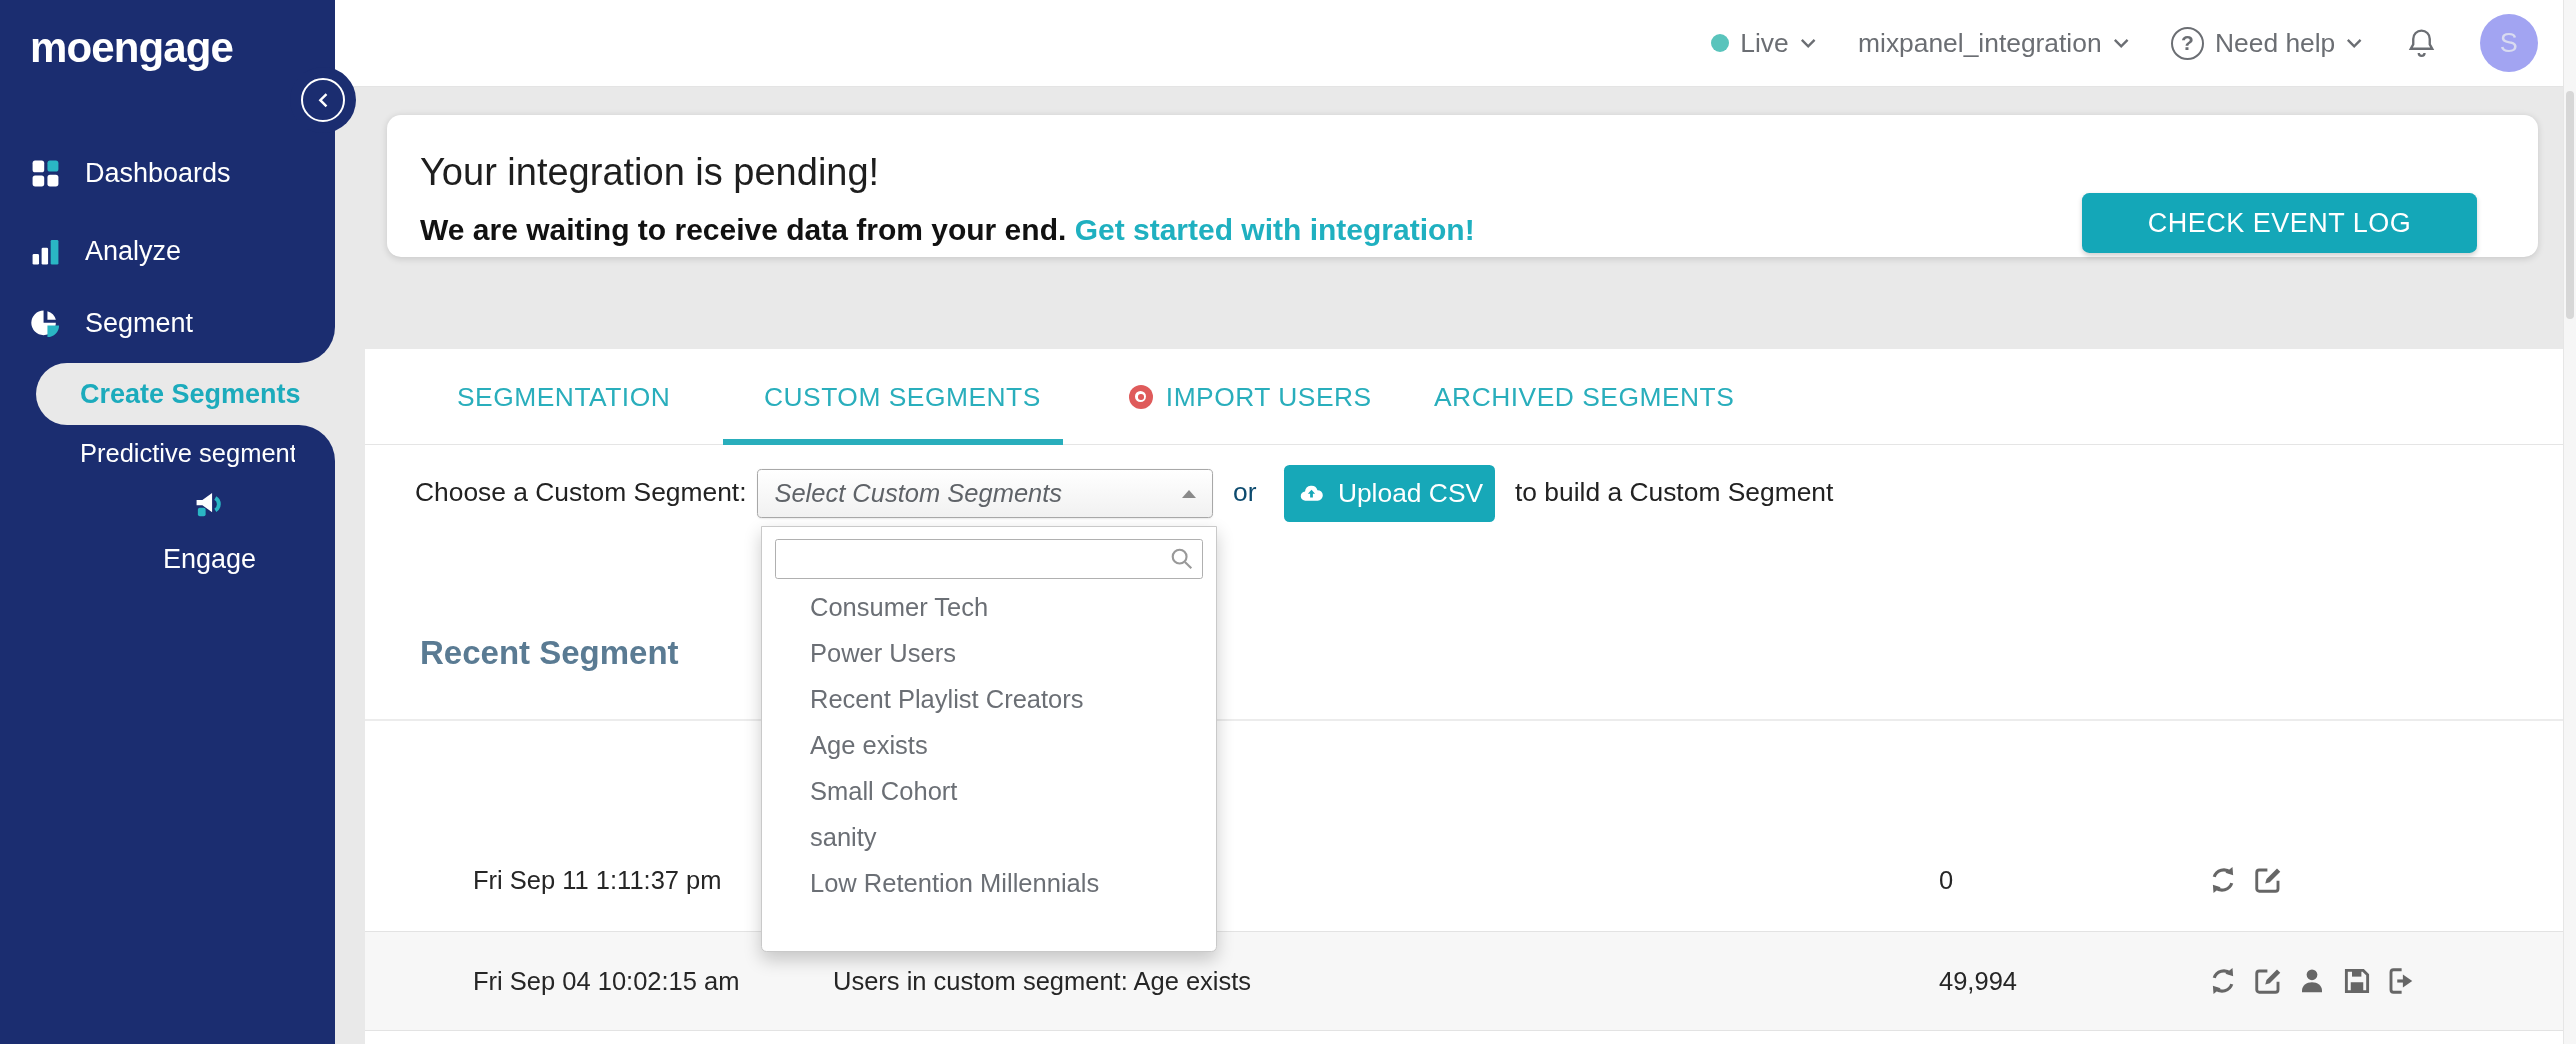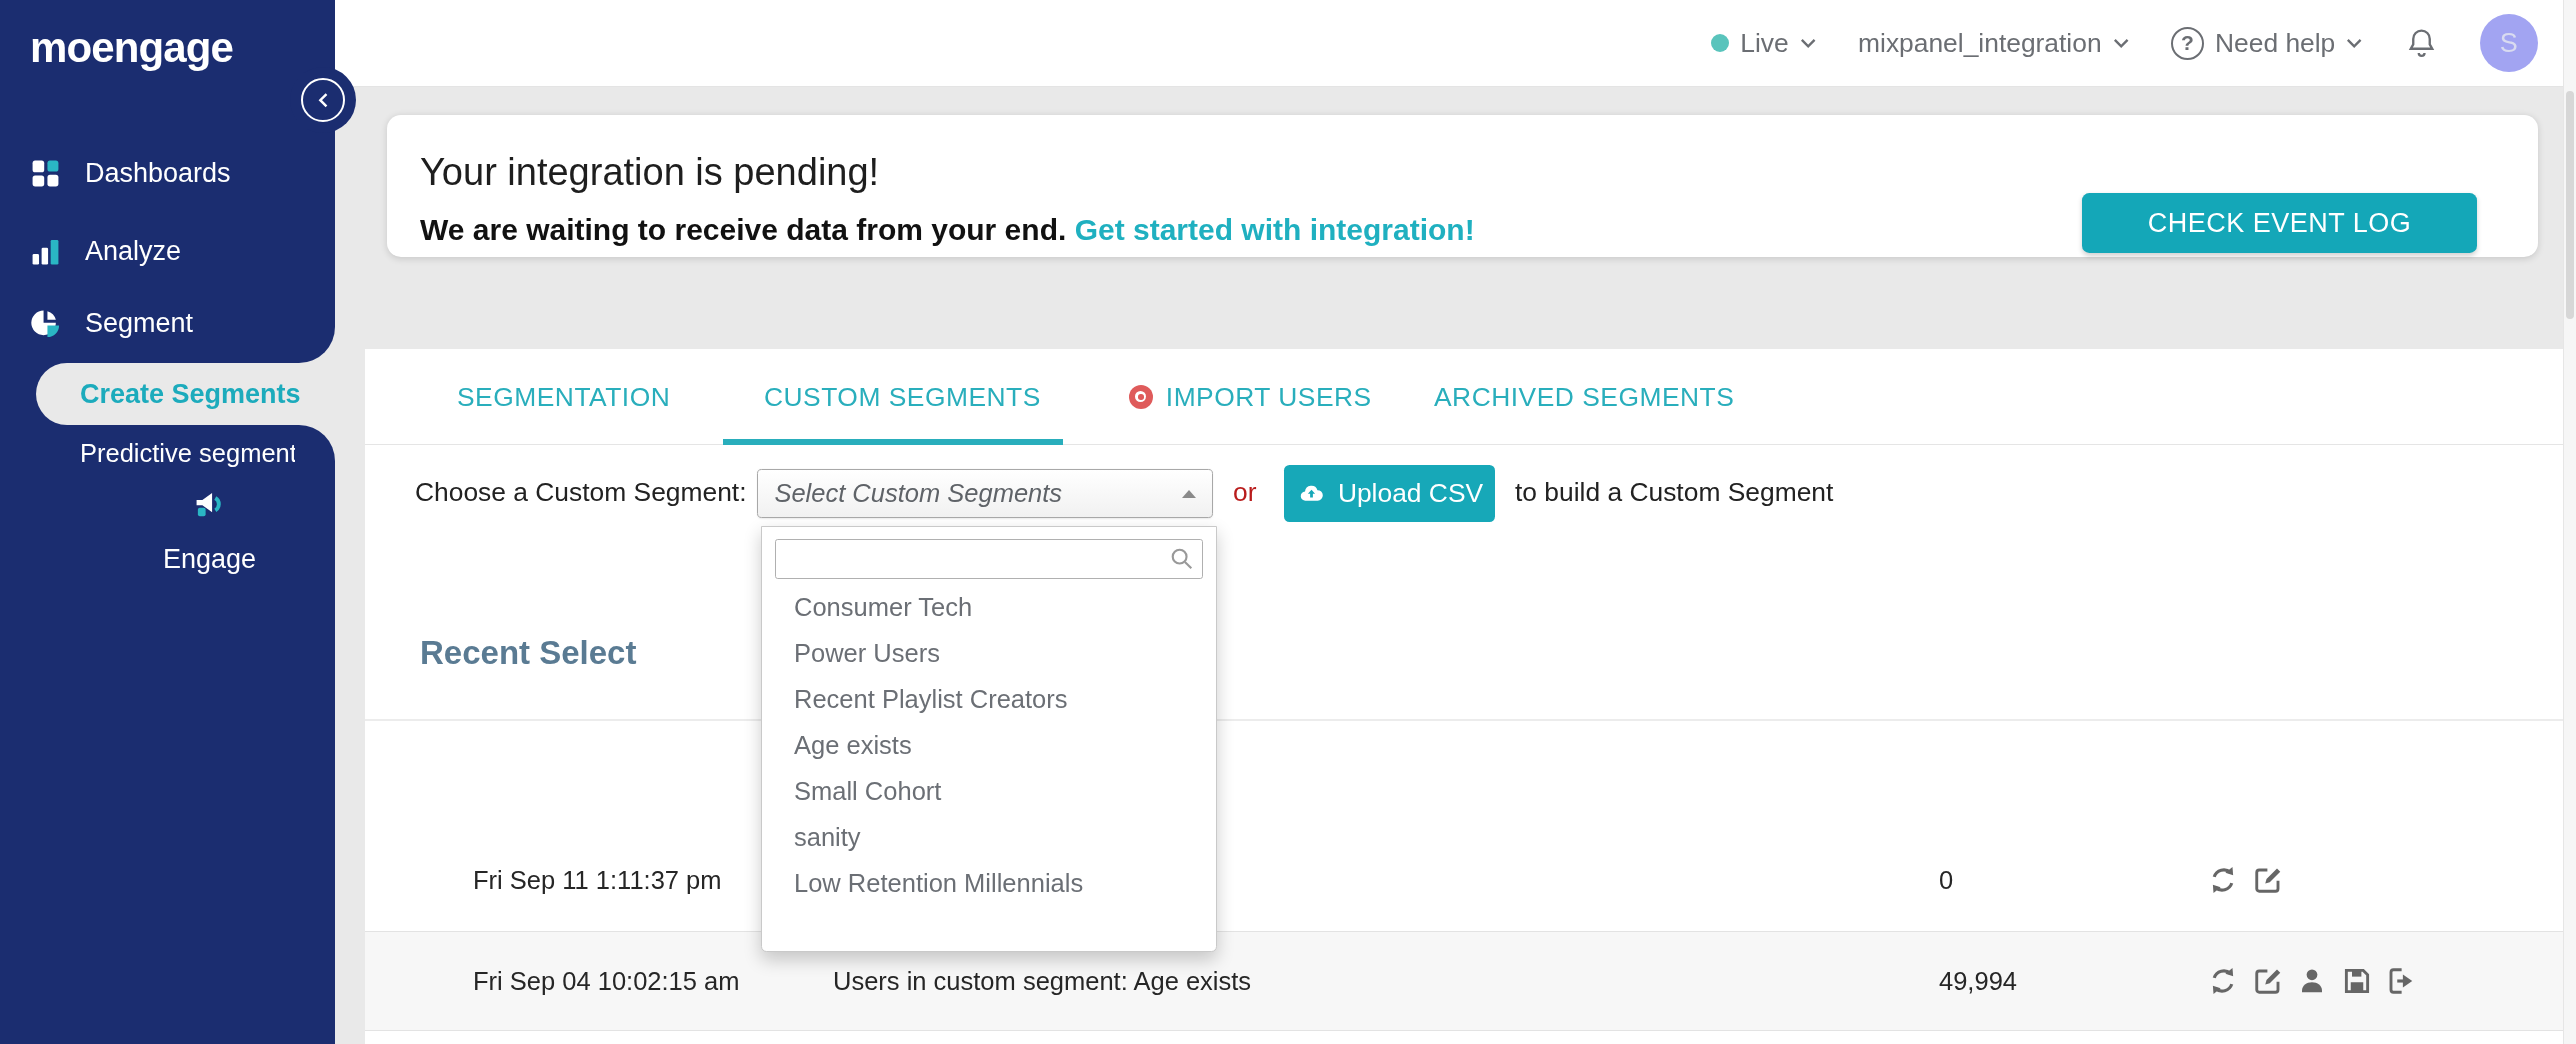--- a/index.html
+++ b/index.html
@@ -57,21 +57,21 @@
   .tab { position:absolute; top:0; height:96px; display:flex; align-items:center; gap:12.8px;
          color:#29aebc; font-size:26.4px; letter-spacing:0.5px; cursor:pointer; }
   .tab-underline { position:absolute; left:358px; top:90px; width:340px; height:5.5px; background:#29aebc; }
   .import-dot { width:24px; height:24px; border-radius:50%; background:#df5b5b; position:relative; }
   .import-dot::after { content:""; position:absolute; left:6.4px; top:6.4px; width:11px; height:11px;
                        border-radius:50%; background:#fff; }
   .import-dot::before { content:""; position:absolute; left:9px; top:9px; width:5.5px; height:5.5px;
                         border-radius:50%; background:#df5b5b; z-index:1; }
 
   .choose-label { position:absolute; left:50px; top:119px; height:49px; line-height:49px; font-size:26.4px; color:#222; }
-  .or-text { position:absolute; left:868px; top:119px; height:49px; line-height:49px; font-size:26.4px; color:#b91c1c; }
+  .or-text { position:absolute; left:868px; top:119px; height:49px; line-height:49px; font-size:26.4px; color:#0c4a6e; }
   .suffix-text { position:absolute; left:1150px; top:119px; height:49px; line-height:49px; font-size:26.4px; color:#222; }
   .upload-btn { position:absolute; left:919px; top:116px; width:211px; height:57px; background:#17a8b8;
                 border:none; border-radius:5.5px; color:#fff; font-size:26.4px; font-family:inherit;
                 display:flex; align-items:center; justify-content:center; gap:11px; cursor:pointer; }
 
   .rq-title { position:absolute; left:55px; top:285px; font-size:33px; font-weight:bold; color:#5a7b93; }
   .rq-divider { position:absolute; left:0; top:370px; width:100%; height:1.8px; background:#ececec; }
 
   .t-header { position:absolute; left:0; top:422px; width:100%; height:59px; border-bottom:1.8px solid #dedede; font-size:26.4px; color:#262626; }
   .t-row { position:absolute; left:0; width:100%; height:100px; font-size:25.5px; color:#262626; }
@@ -88,21 +88,21 @@
                 padding:0 16.4px; font-size:25.5px; color:#5f6368; cursor:pointer; z-index:31; box-shadow:0 0.9px 1.8px rgba(0,0,0,.08);font-style:italic;}
   .seg-select .caret-up { margin-left:auto; width:0; height:0; border-left:7.3px solid transparent;
                 border-right:7.3px solid transparent; border-bottom:8.2px solid #8a8a8a; }
   .dd-panel { position:absolute; left:761px; top:526px; width:456px; height:426px; background:#fff;
               border:0.9px solid #c9c9c9; border-radius:0 0 5.5px 5.5px; box-shadow:0 7.3px 18px rgba(0,0,0,.20); z-index:30; }
   .dd-search { position:relative; margin:12px 12.8px 5.5px 12.8px; }
   .dd-search input { width:100%; height:40px; border:0.9px solid #b0b0b0; border-radius:2.7px;
                      font-size:24px; padding:0 40px 0 11px; font-family:inherit; outline:none; }
   .dd-search .mag { position:absolute; right:9px; top:7.3px; width:25.5px; height:25.5px; color:#999; }
   .dd-list { list-style:none; }
-  .dd-list li { height:46px; display:flex; align-items:center; padding-left:32px; font-size:25.5px;
+  .dd-list li { height:46px; display:flex; align-items:center; padding-left:48px; font-size:25.5px;
                 color:#6b6f75; cursor:pointer; }
 
   
   .scrollbar { position:absolute; right:0; top:0; width:12.8px; height:1045px; background:#f6f6f6; border-left:0.9px solid #e6e6e6; }
   .scroll-thumb { position:absolute; left:1.8px; right:1.8px; top:91px; height:228px; background:#d7d7d7; border-radius:5.5px; }
 </style>
 </head>
 <body>
 
 <div id="app">
@@ -249,21 +249,21 @@
     <div class="or-text">or</div>
     <button class="upload-btn">
       <svg viewBox="0 0 24 24" width="31" height="25.5">
         <path d="M6.5 18.5a4.3 4.3 0 0 1-.6-8.6A6 6 0 0 1 17.6 8.6 4 4 0 0 1 17.8 18.5z" fill="#fff"></path>
         <path d="M12 8.2l3.4 3.8h-2.1v3.6h-2.6V12H8.6z" fill="#17a8b8"></path>
       </svg>
       <span>Upload CSV</span>
     </button>
     <div class="suffix-text">to build a Custom Segment</div>
 
-    <div class="rq-title">Recent Select</div>
+    <div class="rq-title">Recent Segment</div>
     <div class="rq-divider"></div>
 
 
     <div class="t-row r1">
       <span class="cell c-time">Fri Sep 11 1:11:37 pm</span>
       <span class="cell c-query"></span>
       <span class="cell c-count">0</span>
       <span class="cell c-actions">
         <span class="act-icon">
           <svg viewBox="0 0 24 24">

